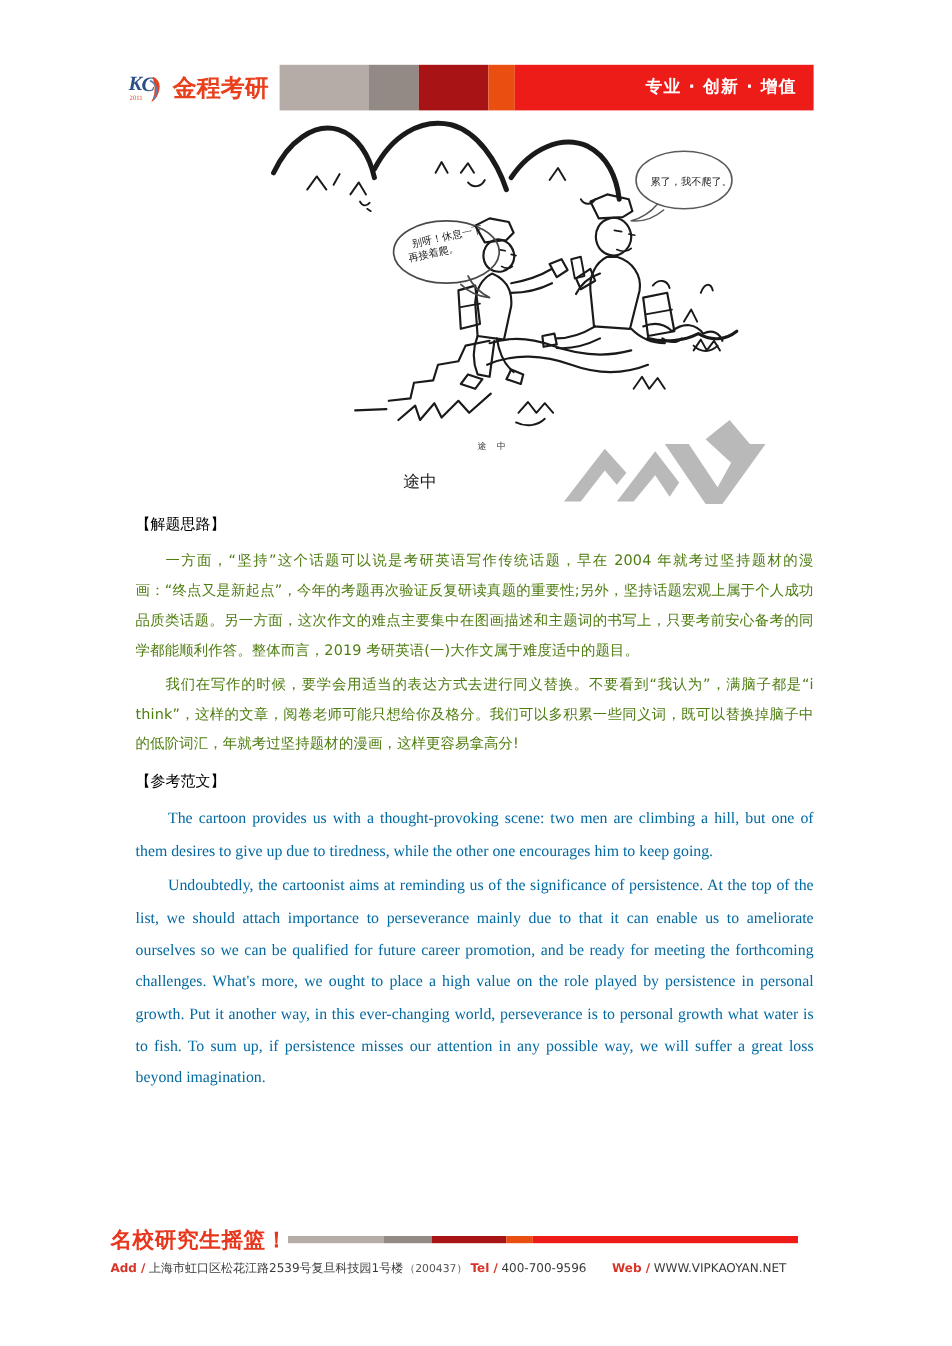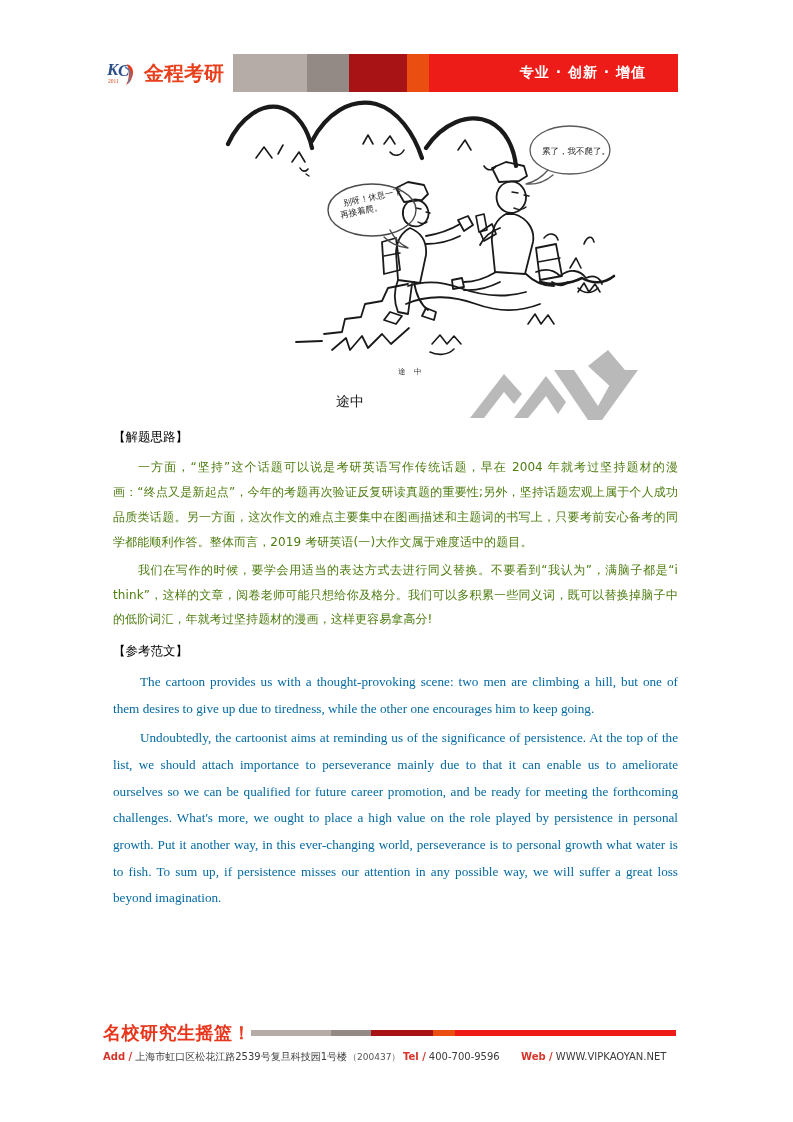--- a/index.html
+++ b/index.html
@@ -59,21 +59,21 @@
   }
   .band {
     height: 100%;
   }
   .band-1 { flex: 0 0 74px;  background: #b5aca7; }
   .band-2 { flex: 0 0 42px;  background: #938a85; }
   .band-3 { flex: 0 0 58px;  background: #a81416; }
   .band-4 { flex: 0 0 22px;  background: #ea4f11; }
   .band-5 { flex: 1 1 auto;  background: #ee1c18;
             display:flex; align-items:center; justify-content:flex-end;
-            padding-right: 32px; box-sizing: border-box; }
+            padding-right: 14px; box-sizing: border-box; }
   .slogan {
     font-family: "DejaVu Sans", "Liberation Sans", sans-serif;
     font-weight: bold;
     font-size: 14px;
     color: #ffffff;
     letter-spacing: 1px;
   }
 
   
   .cartoon-wrap {
@@ -148,21 +148,21 @@
     width: 681px;
     text-align: right;
     font-family: "Liberation Serif", "DejaVu Serif", serif;
     font-size: 12px;
     color: #333;
   }
 
   
   .footer {
     position: absolute;
-    left: 103px;
+    left: 92px;
     top: 1022px;
     width: 573px;
   }
   .footer-top {
     display: flex;
     align-items: center;
     height: 22px;
   }
   .footer-title {
     font-family: "DejaVu Sans", "Liberation Sans", sans-serif;

